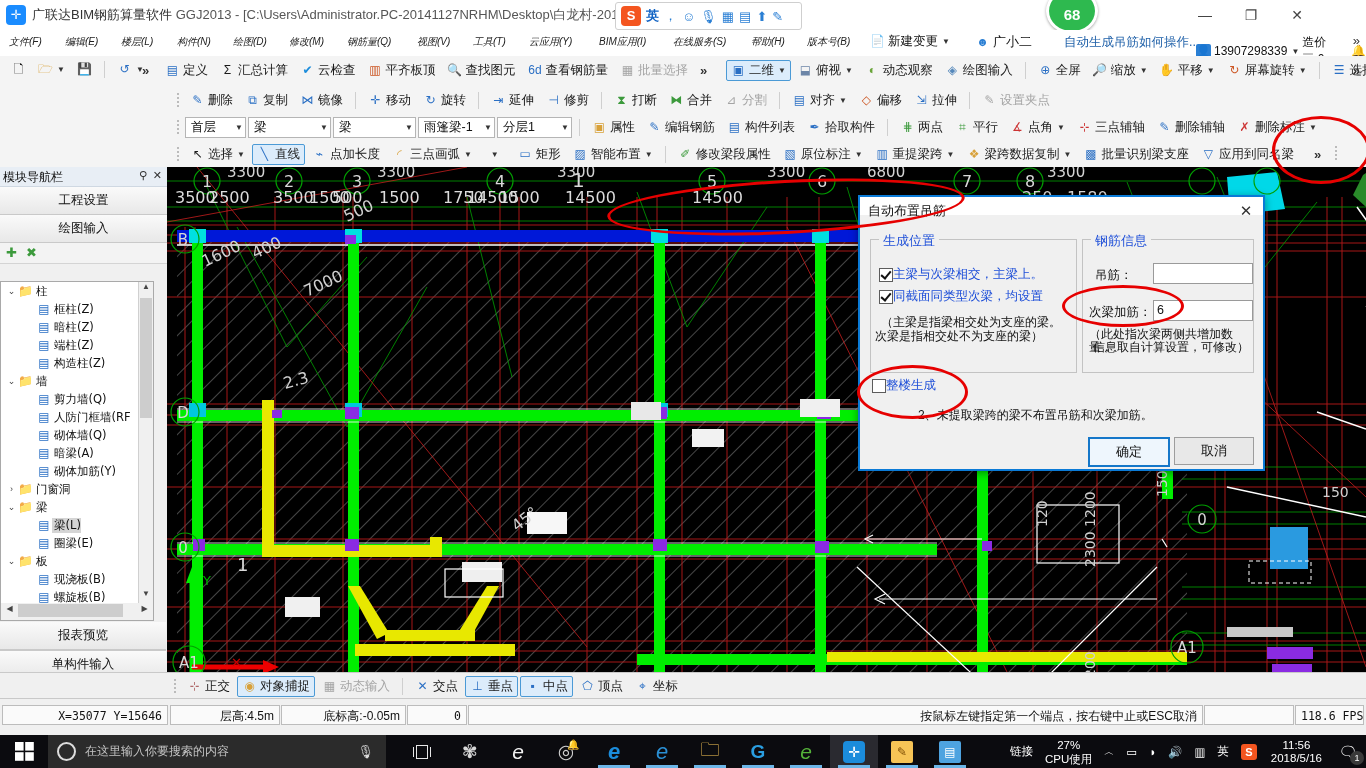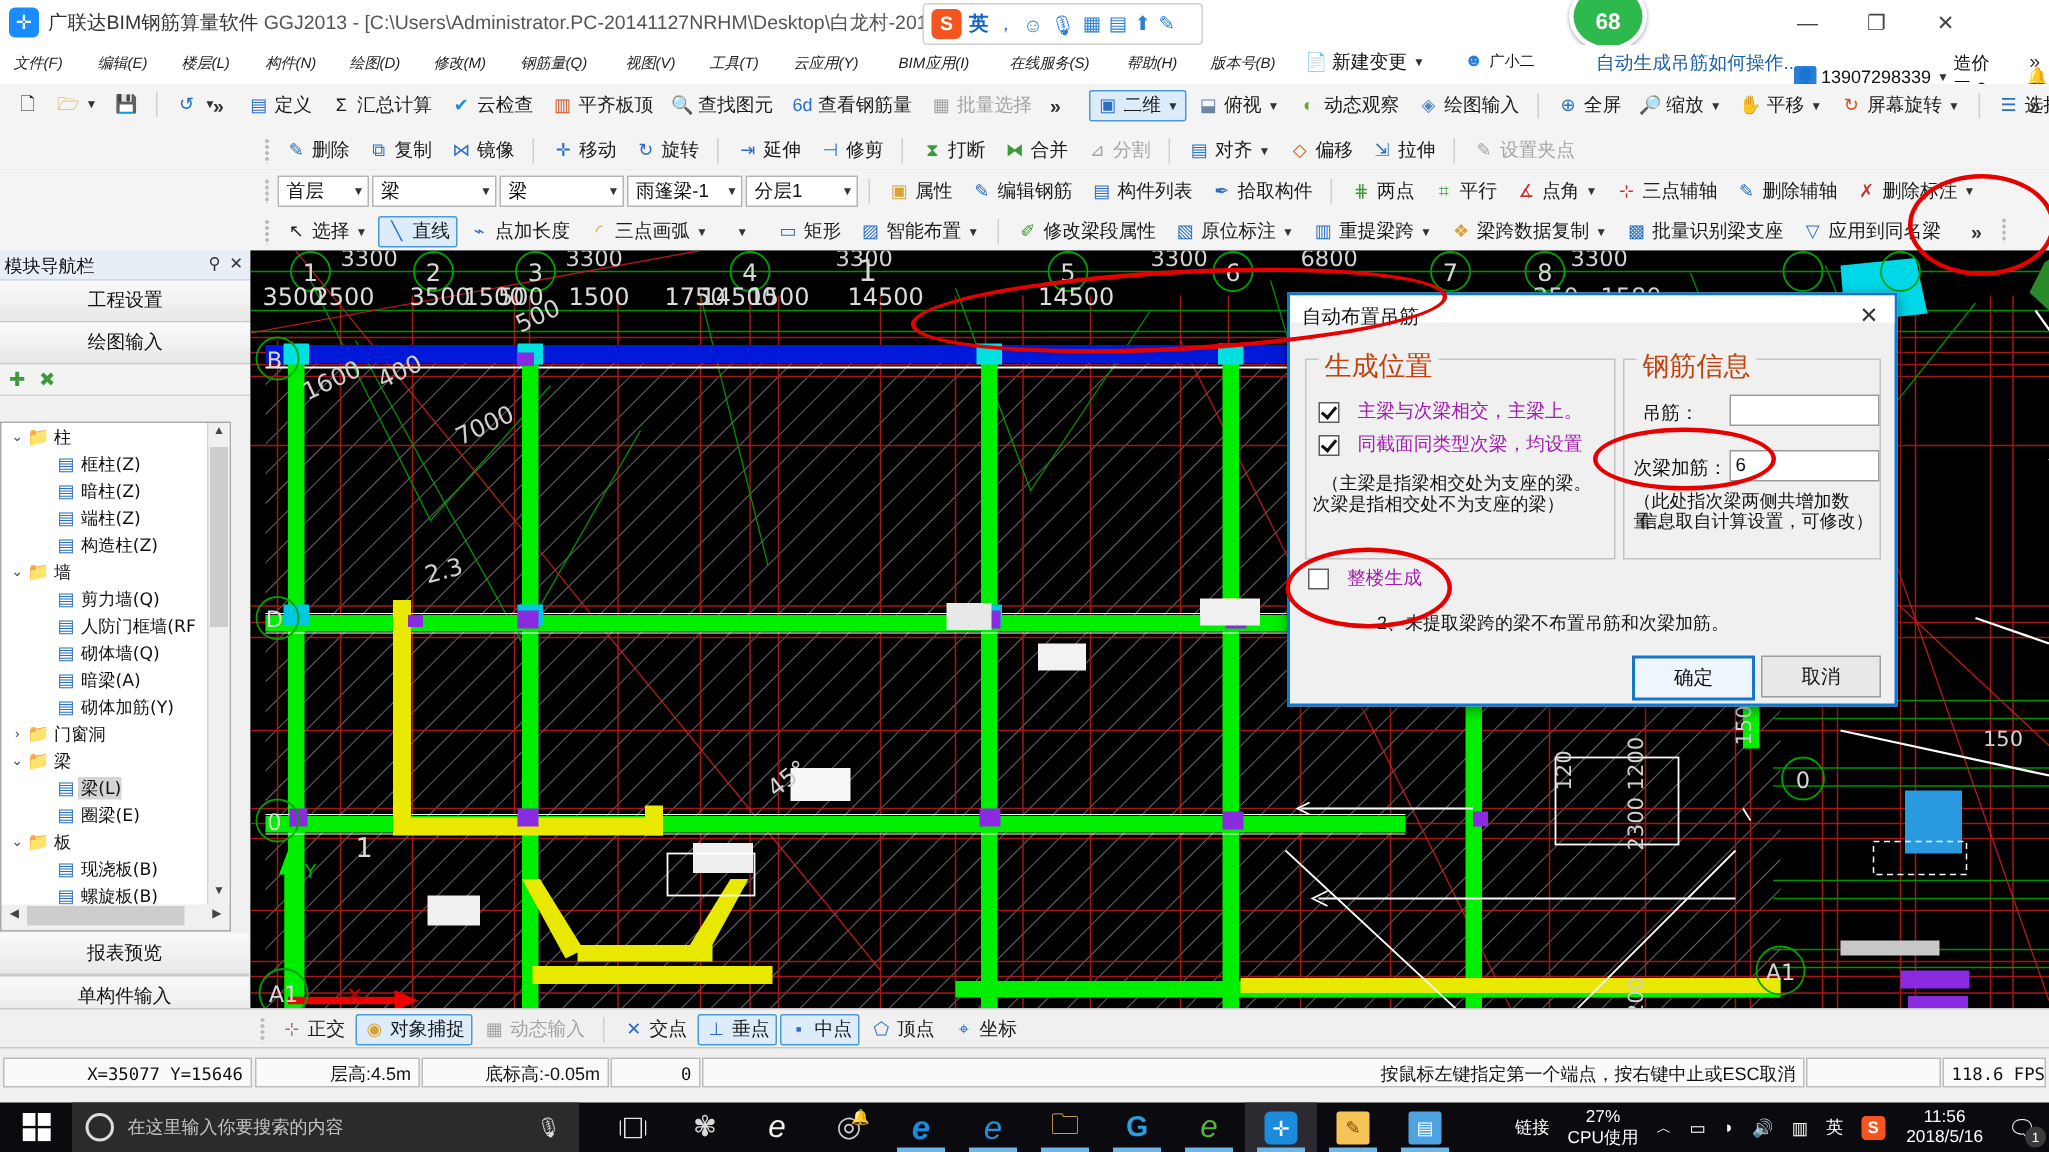--- a/index.html
+++ b/index.html
@@ -93,22 +93,22 @@
   .canvas svg{position:absolute;left:0;top:0;}
 
   
   .dialog{position:absolute;left:858px;top:195px;width:403px;height:272px;background:#f0f0f0;
           border:2px solid #0a7ad6;box-shadow:0 2px 8px rgba(0,0,0,.4);}
   .dlg-tb{position:relative;height:18px;background:#fff;}
   .dlg-tb .dt{position:absolute;left:8px;top:5px;font-size:13px;color:#111;}
   .dlg-x{position:absolute;right:0;top:0;width:34px;height:27px;line-height:27px;text-align:center;
          font-size:15px;color:#333;}
   .gbox{position:absolute;border:1px solid #c3c3c3;background:#f0f0f0;}
-  .gbox .gl{position:absolute;left:8px;top:-8px;background:#f0f0f0;padding:0 4px;font-size:18px;color:#c2410c;}
-  .chk{display:inline-flex;align-items:center;gap:12px;font-size:12.5px;color:#a21caf;}
+  .gbox .gl{position:absolute;left:8px;top:-8px;background:#f0f0f0;padding:0 4px;font-size:13px;color:#1d4ed8;}
+  .chk{display:inline-flex;align-items:center;gap:0;font-size:12.5px;color:#1d4ed8;}
   .cbx{width:12px;height:12px;border:1px solid #5c5c5c;background:#fff;display:inline-block;
        position:relative;flex:none;}
   .cbx.on::after{content:"";position:absolute;left:3px;top:0px;width:4px;height:8px;
        border:solid #111;border-width:0 2px 2px 0;transform:rotate(40deg);}
   .note{font-size:12px;color:#111;line-height:13px;}
   .fld-lab{font-size:12.5px;color:#111;}
   .fld{border:1px solid #9a9a9a;background:#fff;height:19px;font-size:12.5px;color:#111;
        padding:0 3px;line-height:19px;}
   .dbtn{position:absolute;height:26px;width:78px;font-size:13px;color:#111;text-align:center;
         line-height:26px;background:#e8e8e8;border:1px solid #9d9d9d;}
@@ -193,21 +193,21 @@
     <div class="mi" style="left:748px">帮助(H)</div>
     <div class="mi" style="left:804px">版本号(B)</div>
 
     <div style="position:absolute;left:870px;top:3px;display:flex;align-items:center;gap:3px">
       <span class="ic">📄</span>
       <span style="font-size:12.5px;color:#111">新建变更</span>
       <span class="caret">▼</span>
     </div>
     <div style="position:absolute;left:975px;top:3px;display:flex;align-items:center;gap:3px">
       <span class="ic" style="color:#2a7fd4">☻</span>
-      <span style="font-size:10px;color:#111">广小二</span>
+      <span style="font-size:13px;color:#111">广小二</span>
     </div>
     <div class="mb-right" style="left:1064px">自动生成吊筋如何操作..</div>
     <div style="position:absolute;left:1196px;top:4px;display:flex;align-items:center;gap:3px">
       <span class="ic" style="background:#2a7fd4;color:#fff;border-radius:2px">👤</span>
       <span style="font-size:12px;color:#111">13907298339</span>
       <span class="caret">▼</span>
       <span style="font-size:12px;color:#111">造价豆:0</span>
       <span style="color:#1b7ed6;font-size:12px">🔔</span>
     </div>
     <div class="mb-chev">»</div>

